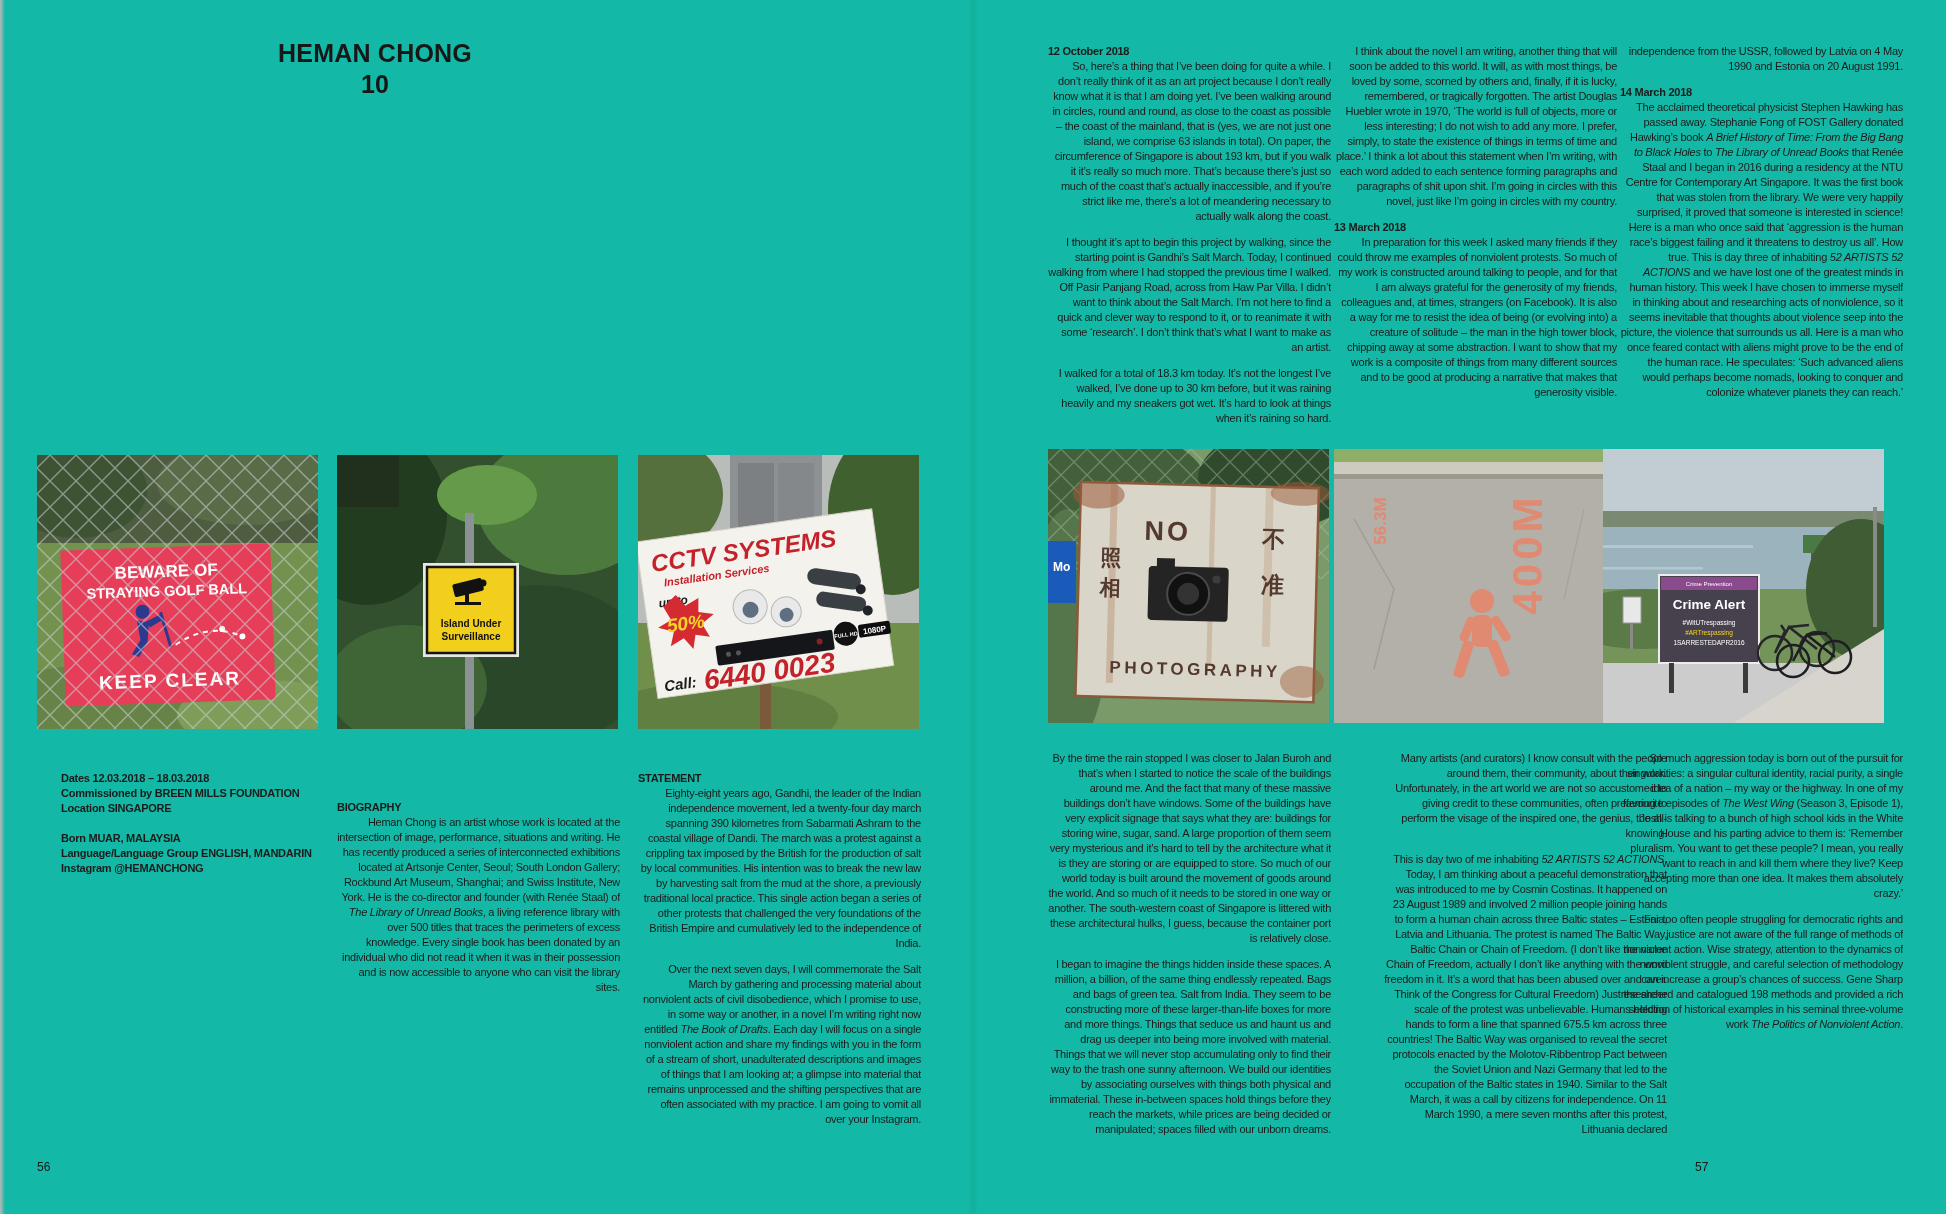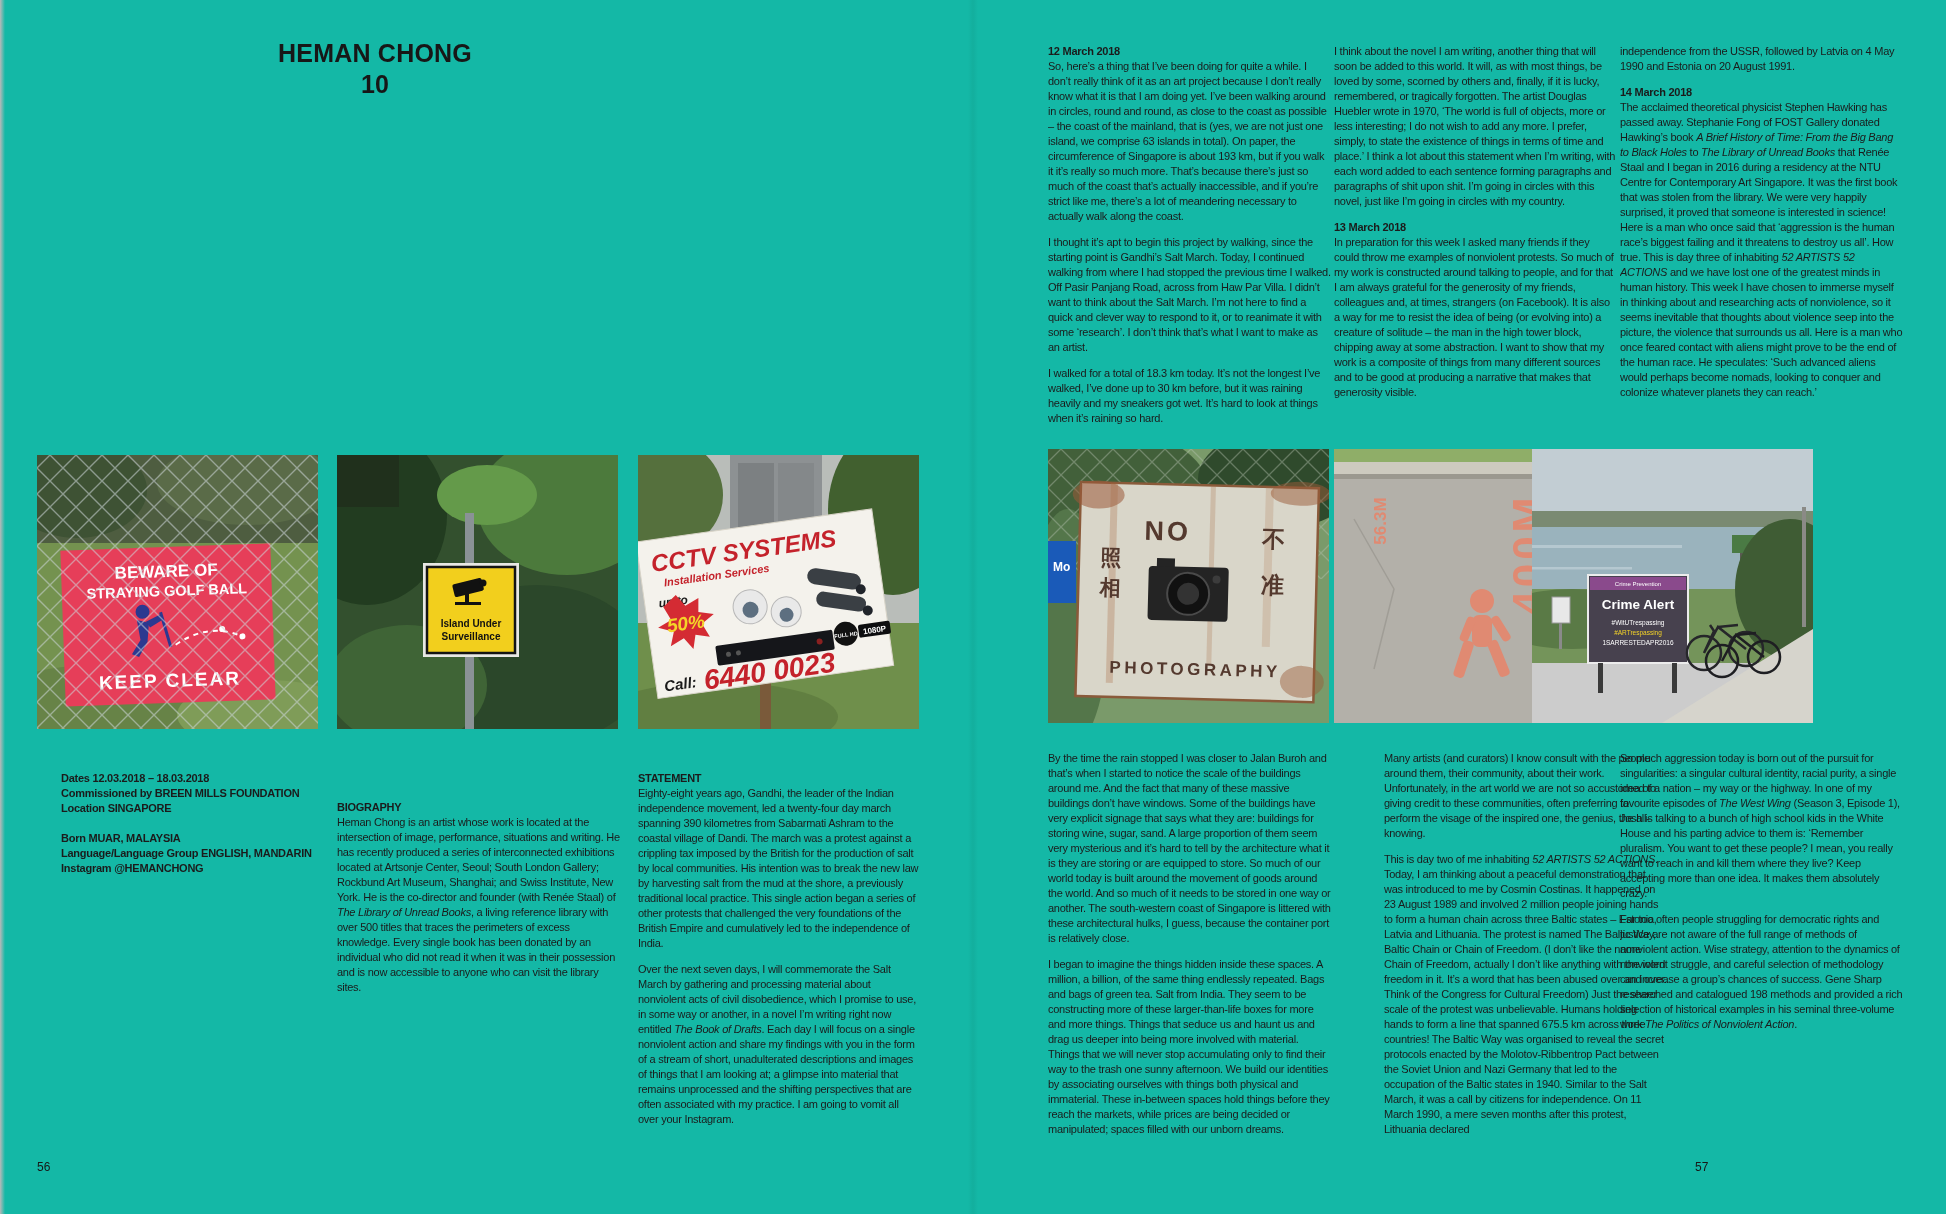--- a/index.html
+++ b/index.html
@@ -5,21 +5,21 @@
   html,body{margin:0;padding:0;background:#e9e9e9;}
   #canvas{position:relative;width:1946px;height:1214px;background:#14b8a6;overflow:hidden;
           font-family:"Liberation Sans",sans-serif;color:#1b1b1b;padding-left:28px;}
   .scan-edge{position:absolute;left:0;top:0;width:5px;height:100%;
              background:linear-gradient(90deg,#b9b9b9,rgba(255,255,255,0));}
   .gutter{position:absolute;left:968px;top:0;width:10px;height:100%;
           background:linear-gradient(90deg,rgba(0,0,0,0),rgba(0,0,0,.05),rgba(0,0,0,0));}
   .title{position:absolute;left:228px;top:38px;width:294px;text-align:center;
          font-weight:700;font-size:25px;line-height:31px;letter-spacing:.2px;color:#171717;}
   .col{position:absolute;width:283px;font-size:11px;line-height:15px;letter-spacing:-.25px;overflow:hidden;}
-  .col p{margin:0 0 11px 0;}
+  .col p{margin:0 0 11px 0;text-align:right;}
   .col h3{font-size:11px;line-height:15px;margin:0;font-weight:700;}
   .bold-lines div{font-weight:700;margin-left:24px;}
   .caption{position:absolute;left:37px;top:1020px;width:250px;
            font-family:"DejaVu Sans Mono",monospace;font-size:10.5px;line-height:19.5px;
            letter-spacing:.2px;color:#222;}
   .pagenum{position:absolute;font-weight:400;font-size:12px;color:#171717;}
   figure{position:absolute;width:281px;height:274px;margin:0;overflow:hidden;background:#ccc;}
   figure svg{display:block;}
   .gap{height:15px;}
 </style>
@@ -158,21 +158,21 @@
   <div class="col" style="left:638px;top:771px;height:430px;">
     <h3>STATEMENT</h3>
     <p>Eighty-eight years ago, Gandhi, the leader of the Indian independence movement, led a twenty-four day march spanning 390 kilometres from Sabarmati Ashram to the coastal village of Dandi. The march was a protest against a crippling tax imposed by the British for the production of salt by local communities. His intention was to break the new law by harvesting salt from the mud at the shore, a previously traditional local practice. This single action began a series of other protests that challenged the very foundations of the British Empire and cumulatively led to the independence of India.</p>
     <p>Over the next seven days, I will commemorate the Salt March by gathering and processing material about nonviolent acts of civil disobedience, which I promise to use, in some way or another, in a novel I’m writing right now entitled <i>The Book of Drafts</i>. Each day I will focus on a single nonviolent action and share my findings with you in the form of a stream of short, unadulterated descriptions and images of things that I am looking at; a glimpse into material that remains unprocessed and the shifting perspectives that are often associated with my practice. I am going to vomit all over your Instagram.</p>
   </div>
 
 
   <div class="pagenum" style="left:37px;top:1160px;">56</div>
 
   <div class="col" style="left:1048px;top:44px;height:402px;">
-    <h3>12 March 2018</h3>
+    <h3>12 October 2018</h3>
     <p>So, here’s a thing that I’ve been doing for quite a while. I don’t really think of it as an art project because I don’t really know what it is that I am doing yet. I’ve been walking around in circles, round and round, as close to the coast as possible – the coast of the mainland, that is (yes, we are not just one island, we comprise 63 islands in total). On paper, the circumference of Singapore is about 193 km, but if you walk it it’s really so much more. That’s because there’s just so much of the coast that’s actually inaccessible, and if you’re strict like me, there’s a lot of meandering necessary to actually walk along the coast.</p>
     <p>I thought it’s apt to begin this project by walking, since the starting point is Gandhi’s Salt March. Today, I continued walking from where I had stopped the previous time I walked. Off Pasir Panjang Road, across from Haw Par Villa. I didn’t want to think about the Salt March. I’m not here to find a quick and clever way to respond to it, or to reanimate it with some ‘research’. I don’t think that’s what I want to make as an artist.</p>
     <p>I walked for a total of 18.3 km today. It’s not the longest I’ve walked, I’ve done up to 30 km before, but it was raining heavily and my sneakers got wet. It’s hard to look at things when it’s raining so hard.</p>
   </div>
 
   <div class="col" style="left:1334px;top:44px;height:402px;">
     <p>I think about the novel I am writing, another thing that will soon be added to this world. It will, as with most things, be loved by some, scorned by others and, finally, if it is lucky, remembered, or tragically forgotten. The artist Douglas Huebler wrote in 1970, ‘The world is full of objects, more or less interesting; I do not wish to add any more. I prefer, simply, to state the existence of things in terms of time and place.’ I think a lot about this statement when I’m writing, with each word added to each sentence forming paragraphs and paragraphs of shit upon shit. I’m going in circles with this novel, just like I’m going in circles with my country.</p>
     <h3>13 March 2018</h3>
     <p>In preparation for this week I asked many friends if they could throw me examples of nonviolent protests. So much of my work is constructed around talking to people, and for that I am always grateful for the generosity of my friends, colleagues and, at times, strangers (on Facebook). It is also a way for me to resist the idea of being (or evolving into) a creature of solitude – the man in the high tower block, chipping away at some abstraction. I want to show that my work is a composite of things from many different sources and to be good at producing a narrative that makes that generosity visible.</p>
   </div>
@@ -238,21 +238,21 @@
         <circle cx="148" cy="152" r="12"></circle>
         <rect x="138" y="166" width="20" height="32" rx="7"></rect>
         <rect x="130" y="192" width="11" height="38" rx="4" transform="rotate(18 135 192)"></rect>
         <rect x="152" y="192" width="11" height="38" rx="4" transform="rotate(-22 157 192)"></rect>
         <rect x="155" y="168" width="9" height="28" rx="4" transform="rotate(-32 159 168)"></rect>
         <rect x="134" y="168" width="9" height="26" rx="4" transform="rotate(22 138 168)"></rect>
       </g>
     </svg>
   </figure>
 
-  <figure style="left:1532px;top:449px;">
+  <figure style="left:1603px;top:449px;">
     <svg width="281" height="274" viewBox="0 0 281 274">
       <rect width="281" height="95" fill="#c2cdd3"></rect>
       <rect y="62" width="281" height="20" fill="#7a8a72"></rect>
       <rect y="78" width="281" height="66" fill="#9ab3bd"></rect>
       <rect y="96" width="150" height="3" fill="#b5c8d0"></rect>
       <rect y="118" width="100" height="2.5" fill="#b5c8d0"></rect>
       <rect y="140" width="281" height="74" fill="#74945a"></rect>
       <ellipse cx="40" cy="170" rx="80" ry="30" fill="#5a7a46"></ellipse>
       <g>
         <rect x="200" y="86" width="81" height="18" fill="#4a7a44"></rect>

